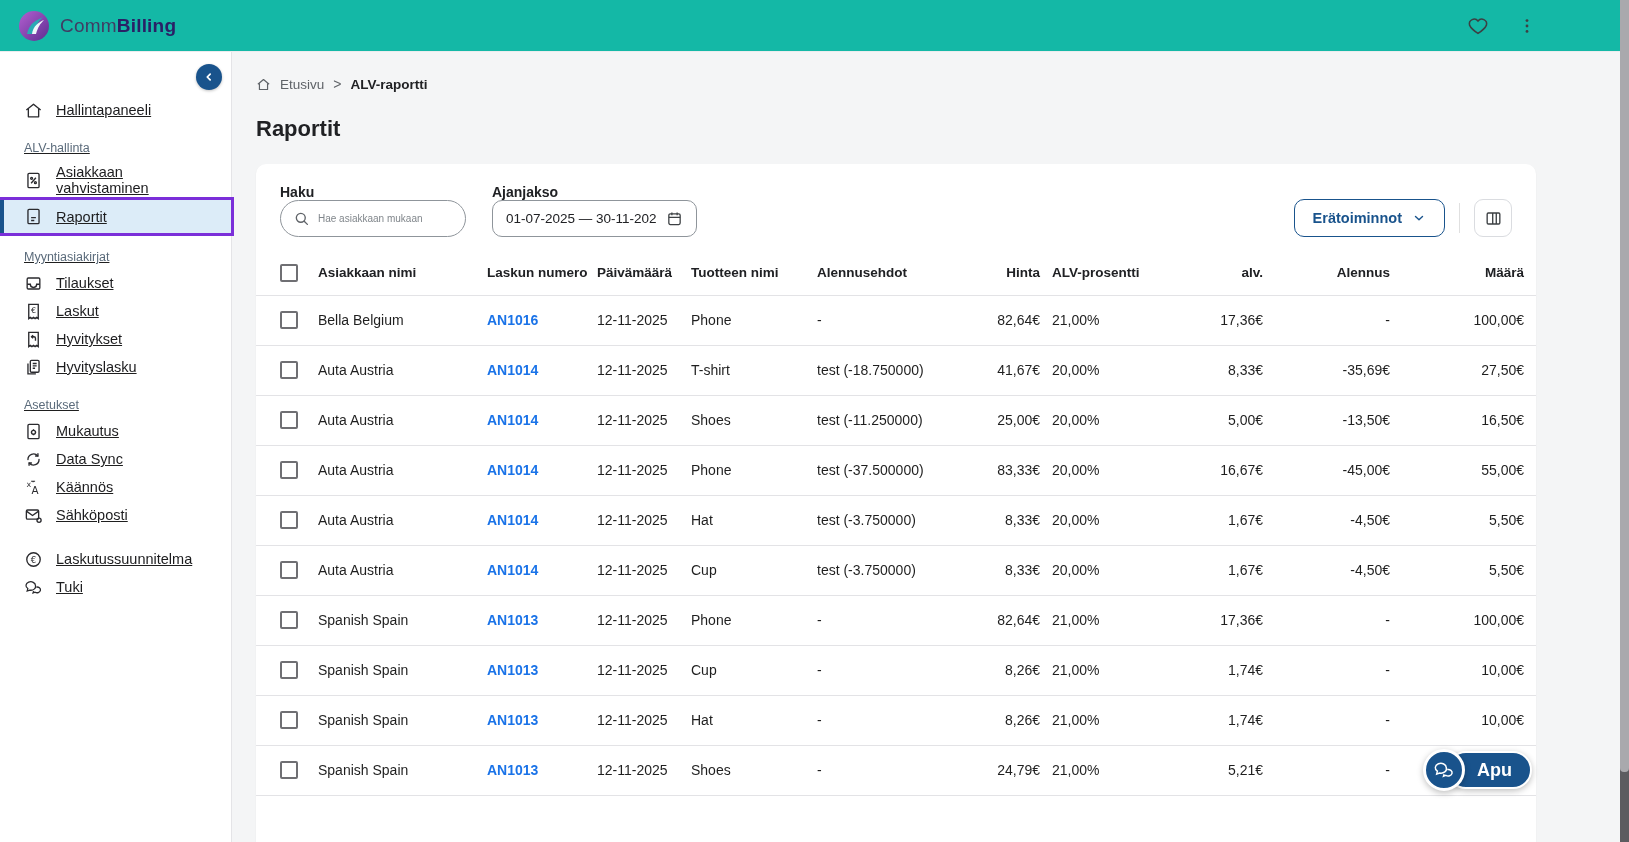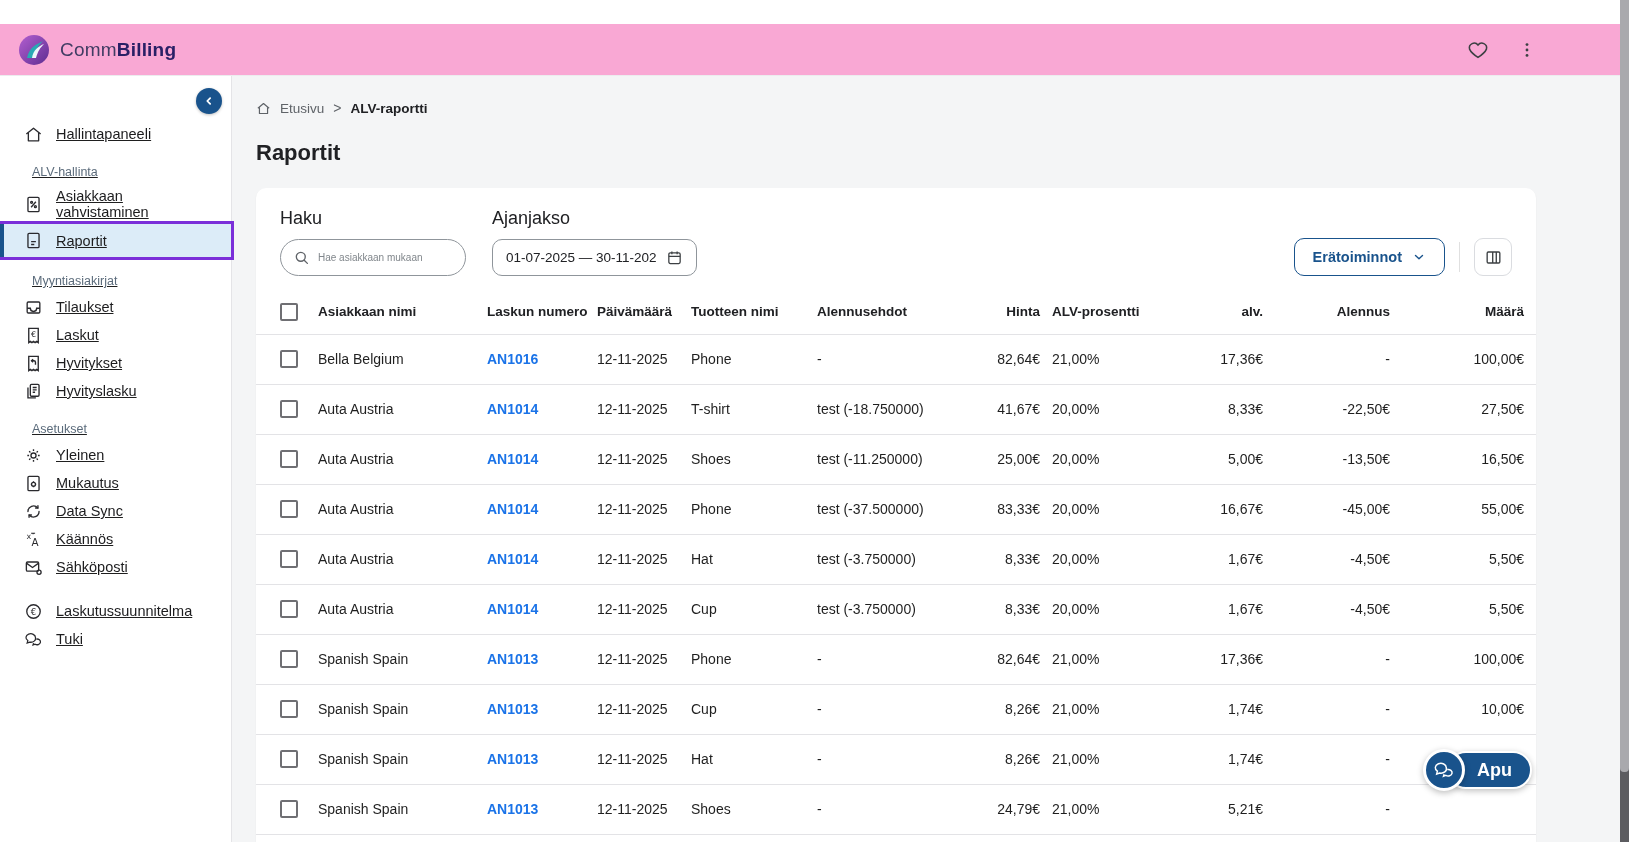--- a/index.html
+++ b/index.html
@@ -1,58 +1,58 @@
 <!DOCTYPE html>
 <html><head>
 <meta charset="utf-8">
 <style>
   * { margin:0; padding:0; box-sizing:border-box; }
   html,body { width:1629px; height:842px; overflow:hidden; background:#fff;
     font-family:"Liberation Sans","DejaVu Sans",sans-serif; color:#1f1f1f; }
 
   
-  .topbar { height:52px; background:#f9a8d4; border-bottom:1px solid #ececee;
-    display:flex; align-items:center; justify-content:space-between; padding:0 92px 0 18px;margin-top:24px; }
+  .topbar { height:52px; background:#14b8a6; border-bottom:1px solid #ececee;
+    display:flex; align-items:center; justify-content:space-between; padding:0 92px 0 18px; }
   .brand { display:flex; align-items:center; gap:10px; }
   .brand-logo { width:32px; height:32px; }
   .brand-text { font-size:19px; letter-spacing:.2px; color:#403c63; }
   .brand-text b { color:#2a2066; }
   .top-actions { display:flex; align-items:center; gap:28px; }
   .icon-btn { background:none; border:none; cursor:pointer; color:#3c4043; display:flex; align-items:center; }
 
   
   .shell { display:flex; height:790px; }
 
   
   .sidebar { width:232px; min-width:232px; background:#fff; border-right:1px solid #e4e4e7;
     position:relative; padding-top:44px;text-decoration:underline; }
   .collapse-btn { position:absolute; top:12px; right:9px; width:26px; height:26px; border-radius:50%;
     background:#19538c; border:none; color:#fff; display:flex; align-items:center; justify-content:center;
     cursor:pointer; box-shadow:0 1px 3px rgba(0,0,0,.25); }
-  .nav-section-header { padding:0 24px; margin:17px 8px 5px; font-size:12.5px; color:#5b6b7b; }
+  .nav-section-header { padding:0 24px; margin:17px 0 5px; font-size:12.5px; color:#5b6b7b; }
   .nav-item { display:flex; align-items:center; gap:13px; padding:4px 24px; min-height:28px;
     font-size:14.5px; font-weight:500; color:#1c1c1e; cursor:pointer; }
   .nav-item .ni { flex:0 0 auto; color:#2a2a2e; }
   .nav-item.selected { background:#dcecf8; border-left:4px solid #19538c; padding:7px 24px 7px 20px;
     outline:3px solid #7b2fd9; }
   .nav-gap { height:16px; }
 
   
   .main { flex:1; background:#f4f5f6; padding:24px 0 0 24px; overflow:hidden; }
   .breadcrumb { display:flex; align-items:center; gap:9px; font-size:13.5px; color:#5f6368; }
   .breadcrumb .crumb-current { color:#202124; font-weight:700; }
   .breadcrumb .sep { color:#5f6368; font-size:14px; }
   .page-title { margin-top:24px; font-size:22px; font-weight:700; color:#202124; }
 
   
   .card { margin-top:22px; width:1280px; background:#fff; border-radius:10px;
     box-shadow:0 1px 2px rgba(0,0,0,.06); padding-top:20px; height:700px; }
   .filters { display:flex; align-items:flex-end; justify-content:space-between; padding:0 24px; }
   .filters-left { display:flex; gap:26px; }
-  .field-label { font-size:18px; font-weight:400; color:#202124; margin-bottom:10px; }
+  .field-label { font-size:14px; font-weight:700; color:#202124; }
   .search-box { width:186px; height:37px; border:1px solid #8f959b; border-radius:19px;
     display:flex; align-items:center; gap:8px; padding:0 12px; background:#fff; color:#5f6368; }
   .search-box input { border:none; outline:none; width:140px; font-size:10px;
     font-family:inherit; color:#14532d; background:transparent; }
   .search-box input::placeholder { color:#80868b; }
   .date-box { height:37px; border:1px solid #8f959b; border-radius:10px; background:#fff;
     display:flex; align-items:center; gap:9px; padding:0 13px; font-size:13.5px; color:#202124; cursor:pointer; }
   .filters-right { display:flex; align-items:center; gap:14px; }
   .batch-btn { height:38px; border:1px solid #19538c; border-radius:10px; background:#fff;
     color:#19538c; font-size:14.5px; font-weight:700; display:flex; align-items:center; gap:10px;
@@ -210,29 +210,20 @@
             <rect x="8" y="3" width="11" height="15" rx="1.5"></rect>
             <path d="M11 7h5M11 10h5M11 13h3"></path>
             <path d="M5 7v13h10"></path>
           </svg>
       </span>
       <span>Hyvityslasku</span>
     </div>
 
     <div class="nav-section-header">Asetukset</div>
 
-    <div class="nav-item">
-      <span class="ni">
-        <svg width="19" height="19" viewBox="0 0 24 24" fill="none" stroke="currentColor" stroke-width="1.7">
-            <circle cx="12" cy="12" r="3.2"></circle>
-            <path d="M12 4.2v2.2M12 17.6v2.2M4.2 12h2.2M17.6 12h2.2M6.5 6.5l1.6 1.6M15.9 15.9l1.6 1.6M17.5 6.5l-1.6 1.6M8.1 15.9l-1.6 1.6"></path>
-          </svg>
-      </span>
-      <span>Yleinen</span>
-    </div>
     <div class="nav-item">
       <span class="ni">
         <svg width="19" height="19" viewBox="0 0 24 24" fill="none" stroke="currentColor" stroke-width="1.7">
             <rect x="5" y="3" width="14" height="18" rx="1.5"></rect>
             <circle cx="12" cy="13" r="2.5"></circle>
             <path d="M12 9.2v1.3M12 15.5v1.3M8.7 13h1.3M14 13h1.3"></path>
           </svg>
       </span>
       <span>Mukautus</span>
     </div>
@@ -398,21 +389,21 @@
             <tr>
               <td class="cb-cell al"><span class="checkbox"></span></td>
               <td class="al">Auta Austria</td>
               <td class="al"><a class="inv-link">AN1014</a></td>
               <td class="al">12-11-2025</td>
               <td class="al">T-shirt</td>
               <td class="al">test (-18.750000)</td>
               <td class="ar">41,67€</td>
               <td class="ac">20,00%</td>
               <td class="ar">8,33€</td>
-              <td class="ar">-22,50€</td>
+              <td class="ar">-35,69€</td>
               <td class="ar">27,50€</td>
             </tr>
             <tr>
               <td class="cb-cell al"><span class="checkbox"></span></td>
               <td class="al">Auta Austria</td>
               <td class="al"><a class="inv-link">AN1014</a></td>
               <td class="al">12-11-2025</td>
               <td class="al">Shoes</td>
               <td class="al">test (-11.250000)</td>
               <td class="ar">25,00€</td>

